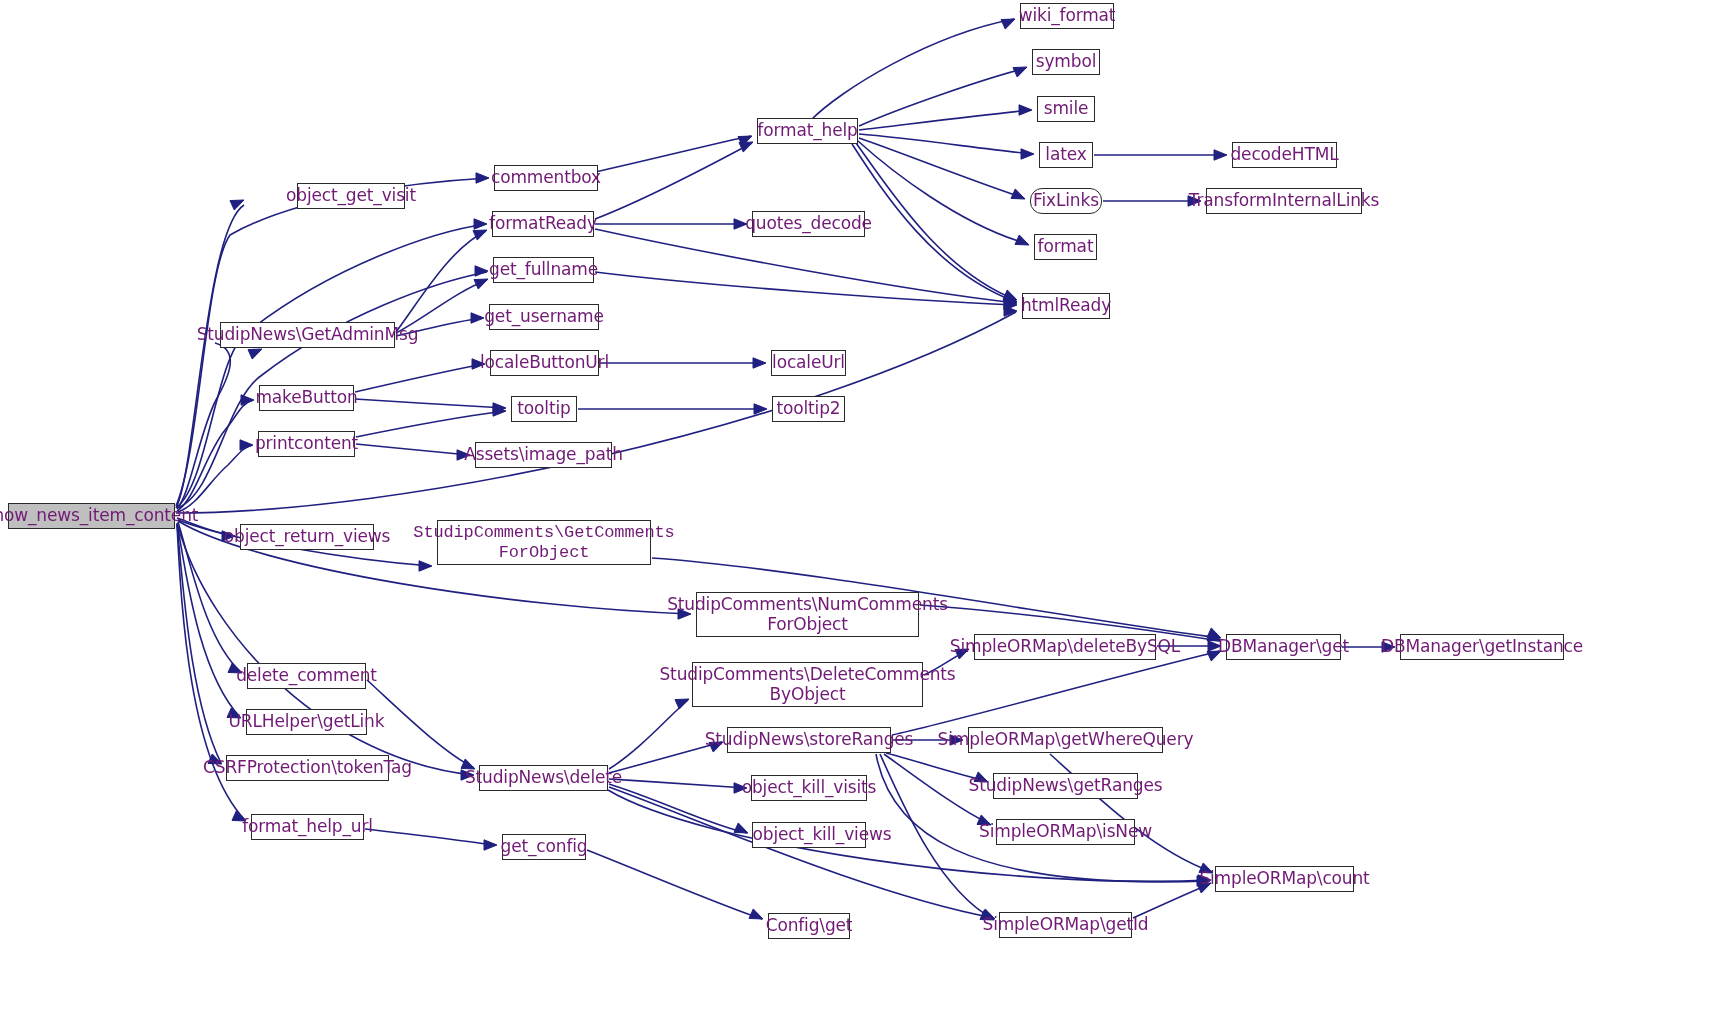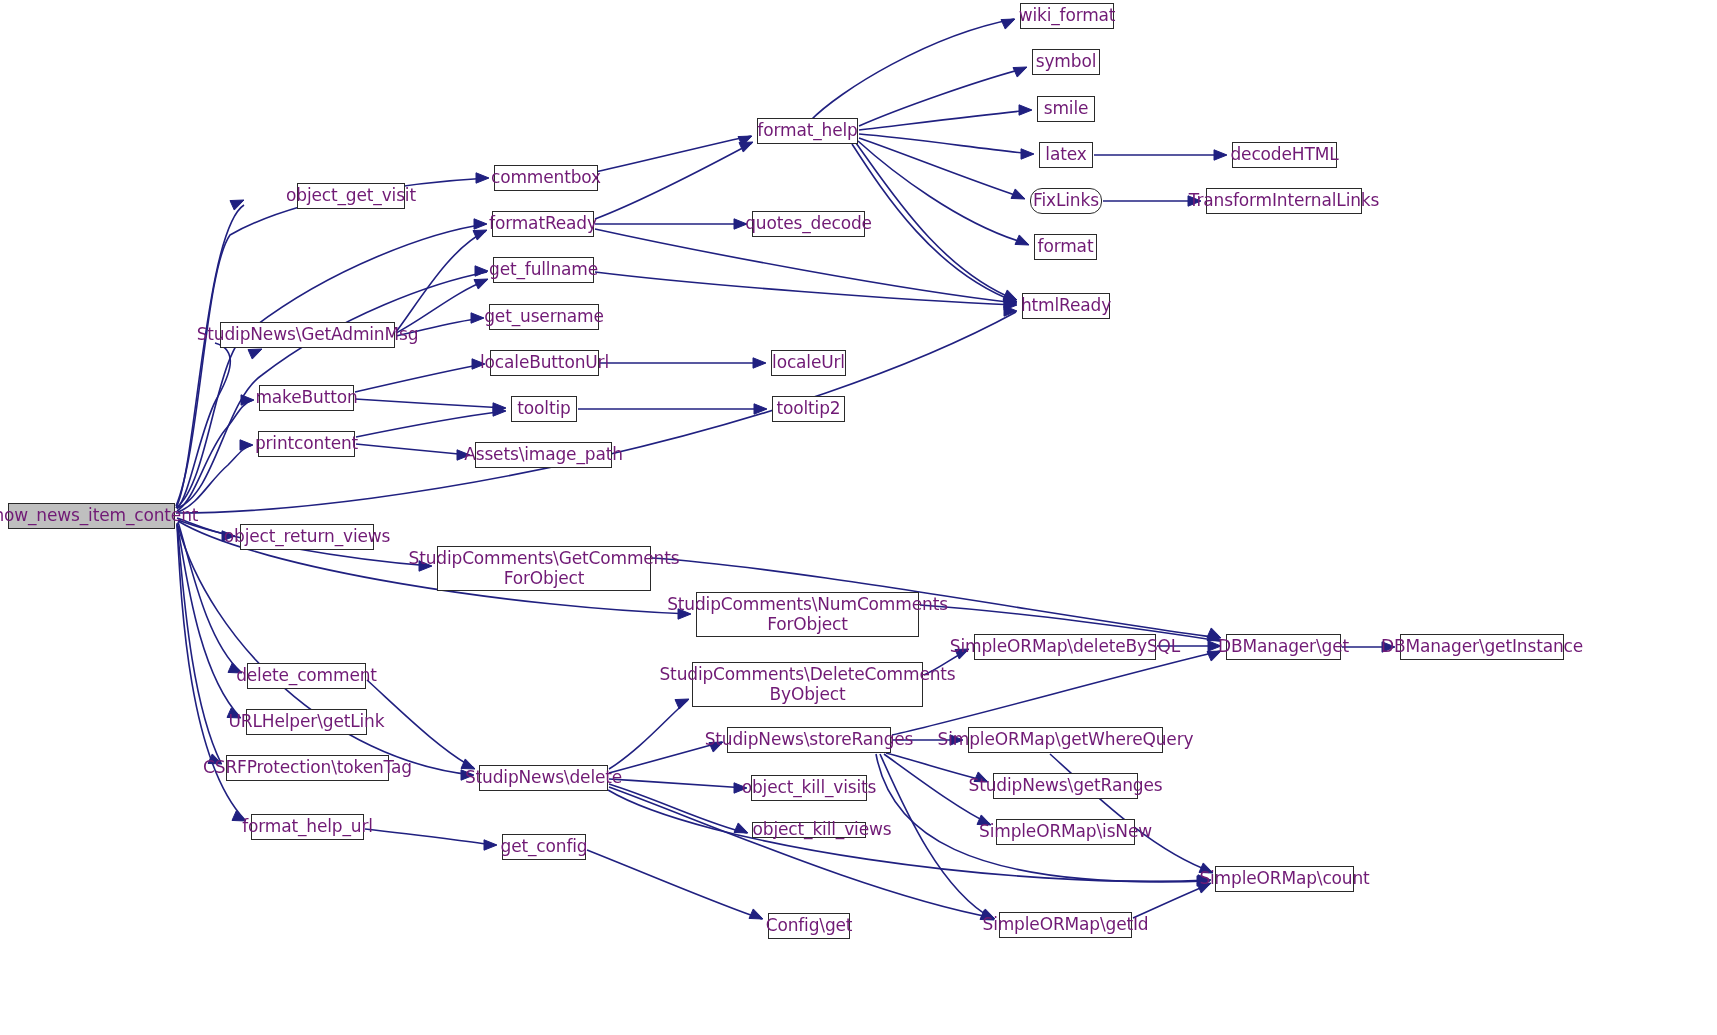--- a/index.html
+++ b/index.html
@@ -206,35 +206,35 @@
       <div class="node-box" style="left: 1022px; top: 293px; width: 88px; height: 26px;">htmlReady</div>
       <div class="node-box" style="left: 1020px; top: 3px; width: 94px; height: 26px;">wiki_format</div>
       <div class="node-box" style="left: 1032px; top: 49px; width: 68px; height: 26px;">symbol</div>
       <div class="node-box" style="left: 1037px; top: 96px; width: 58px; height: 26px;">smile</div>
       <div class="node-box" style="left: 1039px; top: 142px; width: 54px; height: 26px;">latex</div>
       <div class="node-box" style="left: 1030px; top: 188px; width: 72px; height: 26px; border-radius: 12px;">FixLinks</div>
       <div class="node-box" style="left: 1034px; top: 234px; width: 63px; height: 26px;">format</div>
       <div class="node-box" style="left: 1232px; top: 142px; width: 105px; height: 26px;">decodeHTML</div>
       <div class="node-box" style="left: 1206px; top: 188px; width: 156px; height: 26px;">TransformInternalLinks</div>
       <div class="node-box" style="left: 240px; top: 524px; width: 134px; height: 26px;">object_return_views</div>
-      <div class="node-box thick" style="left: 437px; top: 546px; width: 214px; height: 45px;">StudipComments\GetComments
+      <div class="node-box thick" style="left: 437px; top: 520px; width: 214px; height: 45px; font-family: Liberation Mono, monospace;">StudipComments\GetComments
 ForObject</div>
       <div class="node-box thick" style="left: 696px; top: 592px; width: 223px; height: 45px;">StudipComments\NumComments
 ForObject</div>
       <div class="node-box thick" style="left: 692px; top: 662px; width: 231px; height: 45px;">StudipComments\DeleteComments
 ByObject</div>
       <div class="node-box" style="left: 247px; top: 663px; width: 119px; height: 26px;">delete_comment</div>
       <div class="node-box" style="left: 246px; top: 709px; width: 121px; height: 26px;">URLHelper\getLink</div>
       <div class="node-box" style="left: 226px; top: 755px; width: 163px; height: 26px;">CSRFProtection\tokenTag</div>
       <div class="node-box" style="left: 251px; top: 814px; width: 113px; height: 26px;">format_help_url</div>
       <div class="node-box" style="left: 479px; top: 765px; width: 129px; height: 26px;">StudipNews\delete</div>
       <div class="node-box" style="left: 502px; top: 834px; width: 84px; height: 26px;">get_config</div>
       <div class="node-box" style="left: 727px; top: 727px; width: 164px; height: 26px;">StudipNews\storeRanges</div>
       <div class="node-box" style="left: 751px; top: 775px; width: 116px; height: 26px;">object_kill_visits</div>
-      <div class="node-box" style="left: 752px; top: 822px; width: 114px; height: 16px; padding-left: 28px;">object_kill_views</div>
+      <div class="node-box" style="left: 752px; top: 822px; width: 114px; height: 26px; padding-left: 28px;">object_kill_views</div>
       <div class="node-box" style="left: 768px; top: 913px; width: 82px; height: 26px;">Config\get</div>
       <div class="node-box" style="left: 974px; top: 634px; width: 182px; height: 26px;">SimpleORMap\deleteBySQL</div>
       <div class="node-box" style="left: 968px; top: 727px; width: 195px; height: 26px;">SimpleORMap\getWhereQuery</div>
       <div class="node-box" style="left: 993px; top: 773px; width: 145px; height: 26px;">StudipNews\getRanges</div>
       <div class="node-box" style="left: 996px; top: 819px; width: 139px; height: 26px;">SimpleORMap\isNew</div>
       <div class="node-box" style="left: 999px; top: 912px; width: 133px; height: 26px;">SimpleORMap\getId</div>
       <div class="node-box" style="left: 1226px; top: 634px; width: 115px; height: 26px;">DBManager\get</div>
       <div class="node-box" style="left: 1215px; top: 866px; width: 139px; height: 26px;">SimpleORMap\count</div>
       <div class="node-box" style="left: 1400px; top: 634px; width: 164px; height: 26px;">DBManager\getInstance</div>
     </div>

